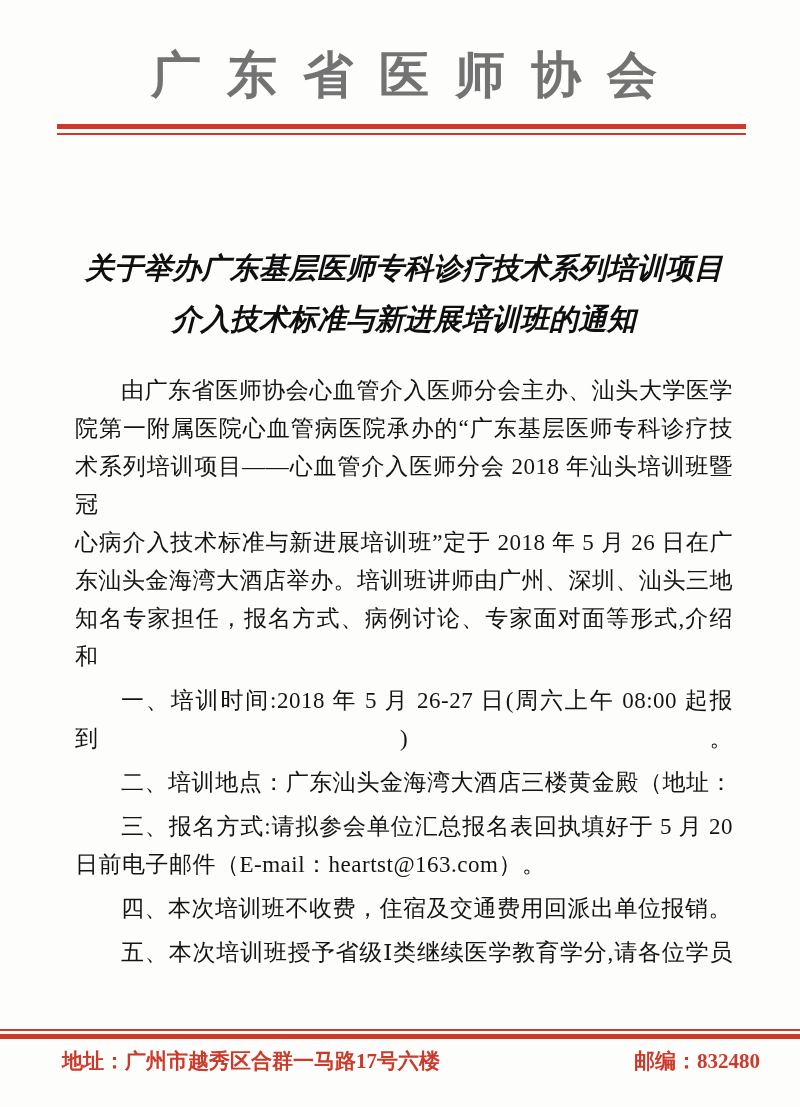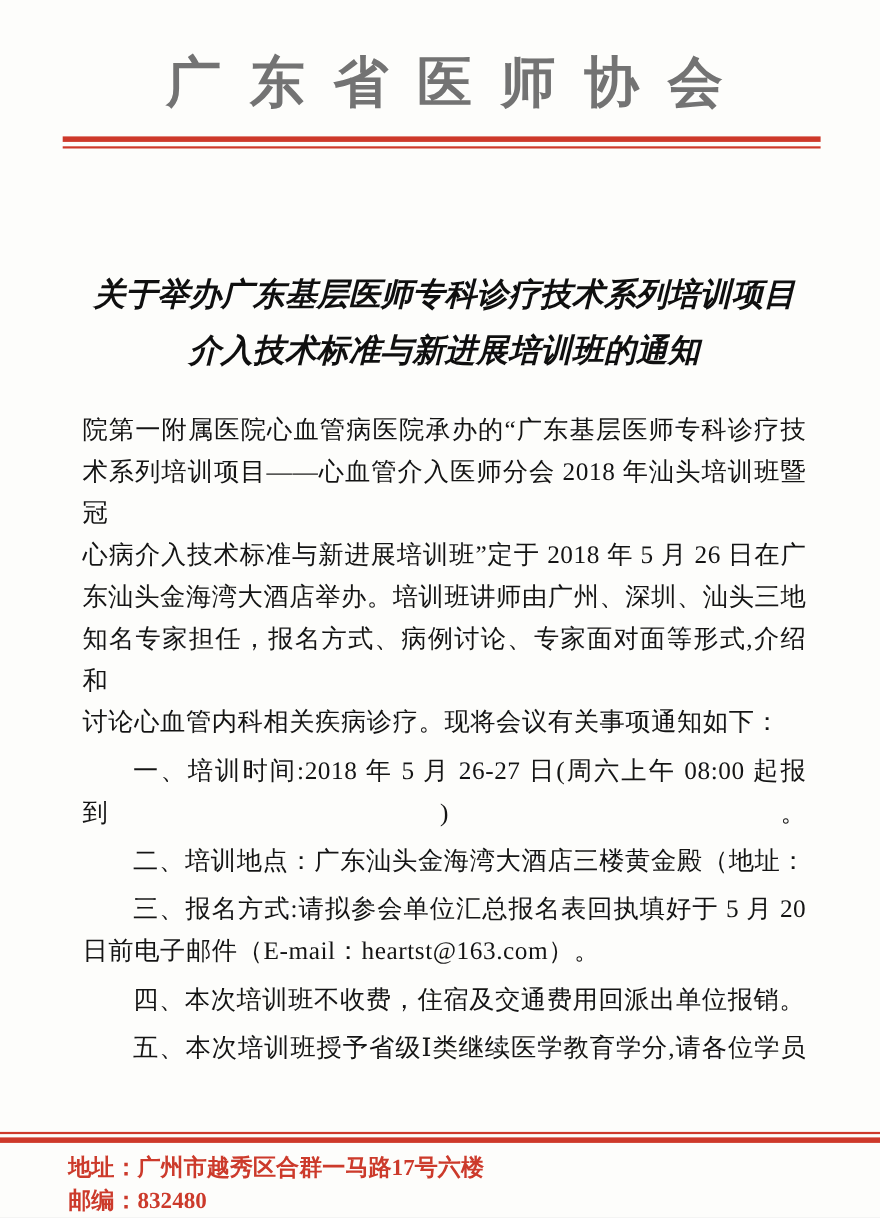--- a/index.html
+++ b/index.html
@@ -66,21 +66,20 @@
   }
   .footer-row {
     display:flex;
     justify-content:space-between;
     align-items:baseline;
     padding:7px 40px 0 62px;
     color:#cc3a2b;
     font-size:21px;
     font-weight:bold;
     line-height:30px;
-    flex-direction:column;
   }
 </style>
 </head>
 <body>
 
 <div class="page">
   <div class="content">
 
     <h1 class="org-name">广东省医师协会</h1>
 
@@ -89,26 +88,26 @@
       <div class="gap4"></div>
       <div class="rule-thin"></div>
     </div>
 
     <div class="doc-title">
       <div class="t-line">关于举办广东基层医师专科诊疗技术系列培训项目</div>
       <div class="t-line">介入技术标准与新进展培训班的通知</div>
     </div>
 
     <div class="body-text">
+      <div class="line fill indent">由广东省医师协会心血管介入医师分会主办、汕头大学医学</div>
       <div class="line fill">院第一附属医院心血管病医院承办的“广东基层医师专科诊疗技</div>
       <div class="line fill">术系列培训项目——心血管介入医师分会 2018 年汕头培训班暨冠</div>
       <div class="line fill">心病介入技术标准与新进展培训班”定于 2018 年 5 月 26 日在广</div>
       <div class="line fill">东汕头金海湾大酒店举办。培训班讲师由广州、深圳、汕头三地</div>
       <div class="line fill">知名专家担任，报名方式、病例讨论、专家面对面等形式,介绍和</div>
-      <div class="line">讨论心血管内科相关疾病诊疗。现将会议有关事项通知如下：</div>
       <div class="line fill indent item">一、培训时间:2018 年 5 月 26-27 日(周六上午 08:00 起报到)。</div>
       <div class="line fill indent item">二、培训地点：广东汕头金海湾大酒店三楼黄金殿（地址：</div>
       <div class="line fill indent item">三、报名方式:请拟参会单位汇总报名表回执填好于 5 月 20</div>
       <div class="line">日前电子邮件（E-mail：heartst@163.com）。</div>
       <div class="line indent item">四、本次培训班不收费，住宿及交通费用回派出单位报销。</div>
       <div class="line fill indent item">五、本次培训班授予省级Ⅰ类继续医学教育学分,请各位学员</div>
     </div>
 
   </div>
 

